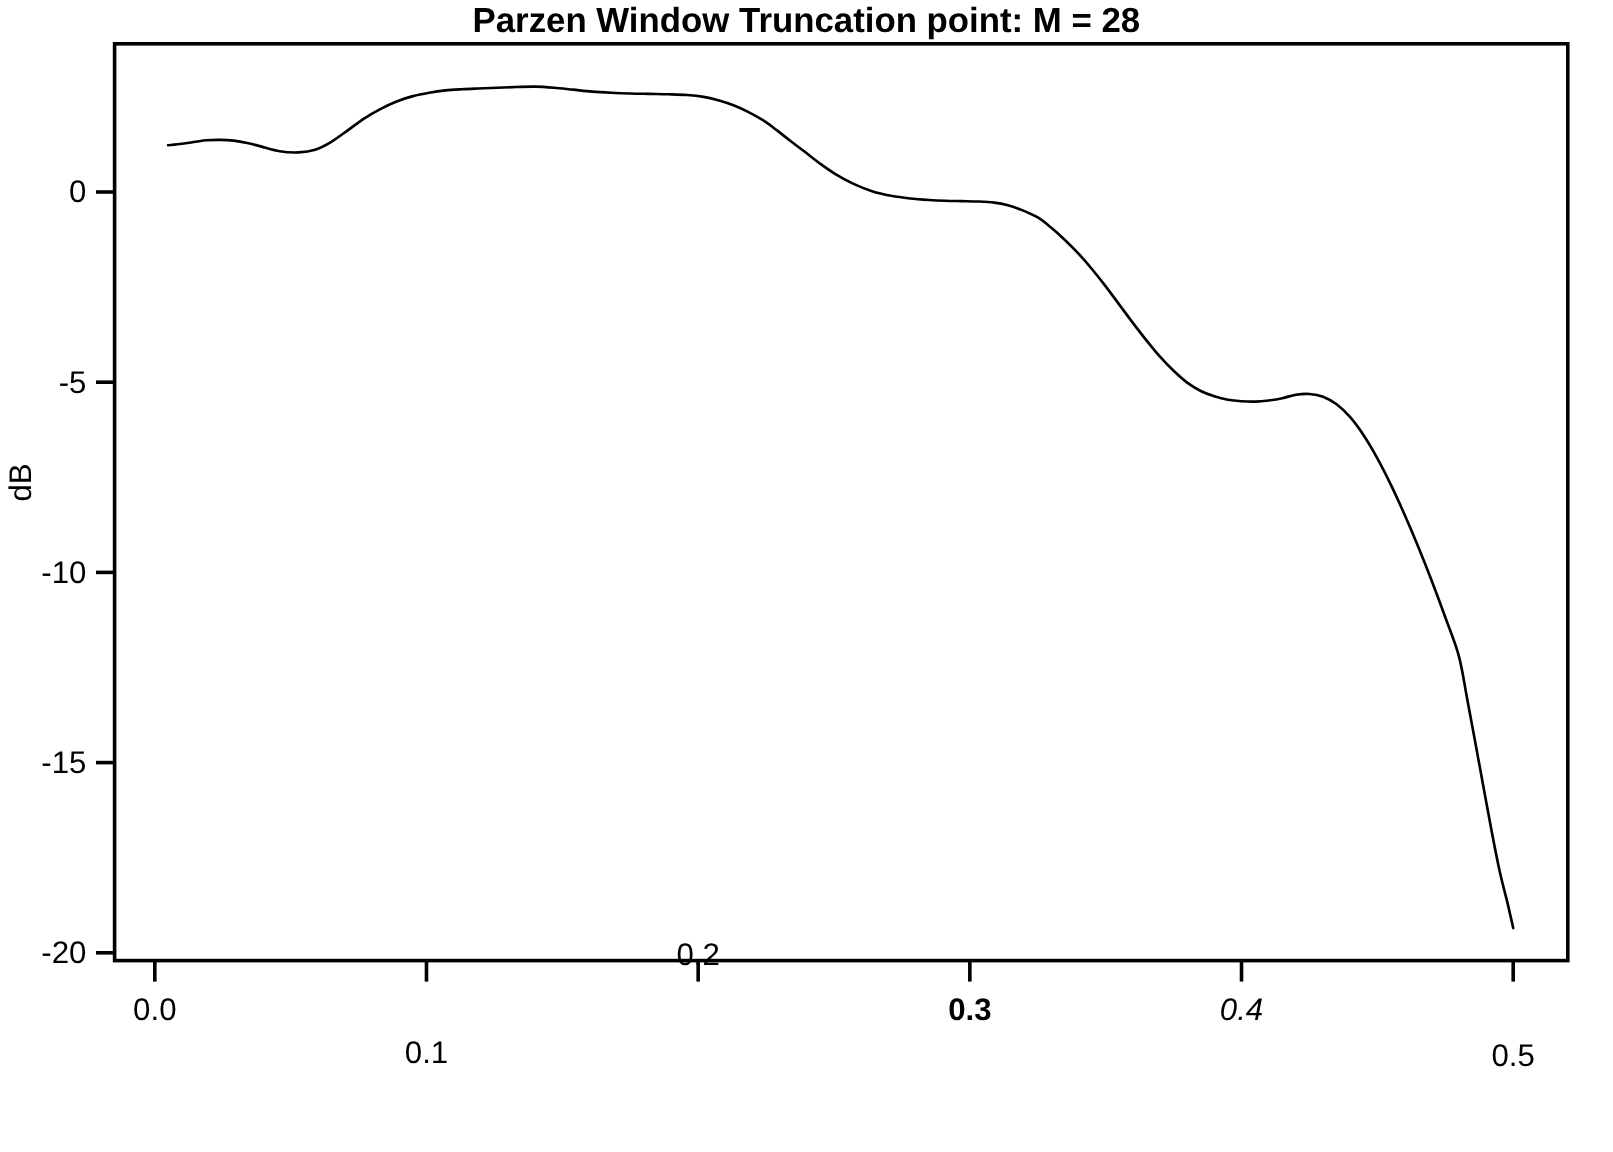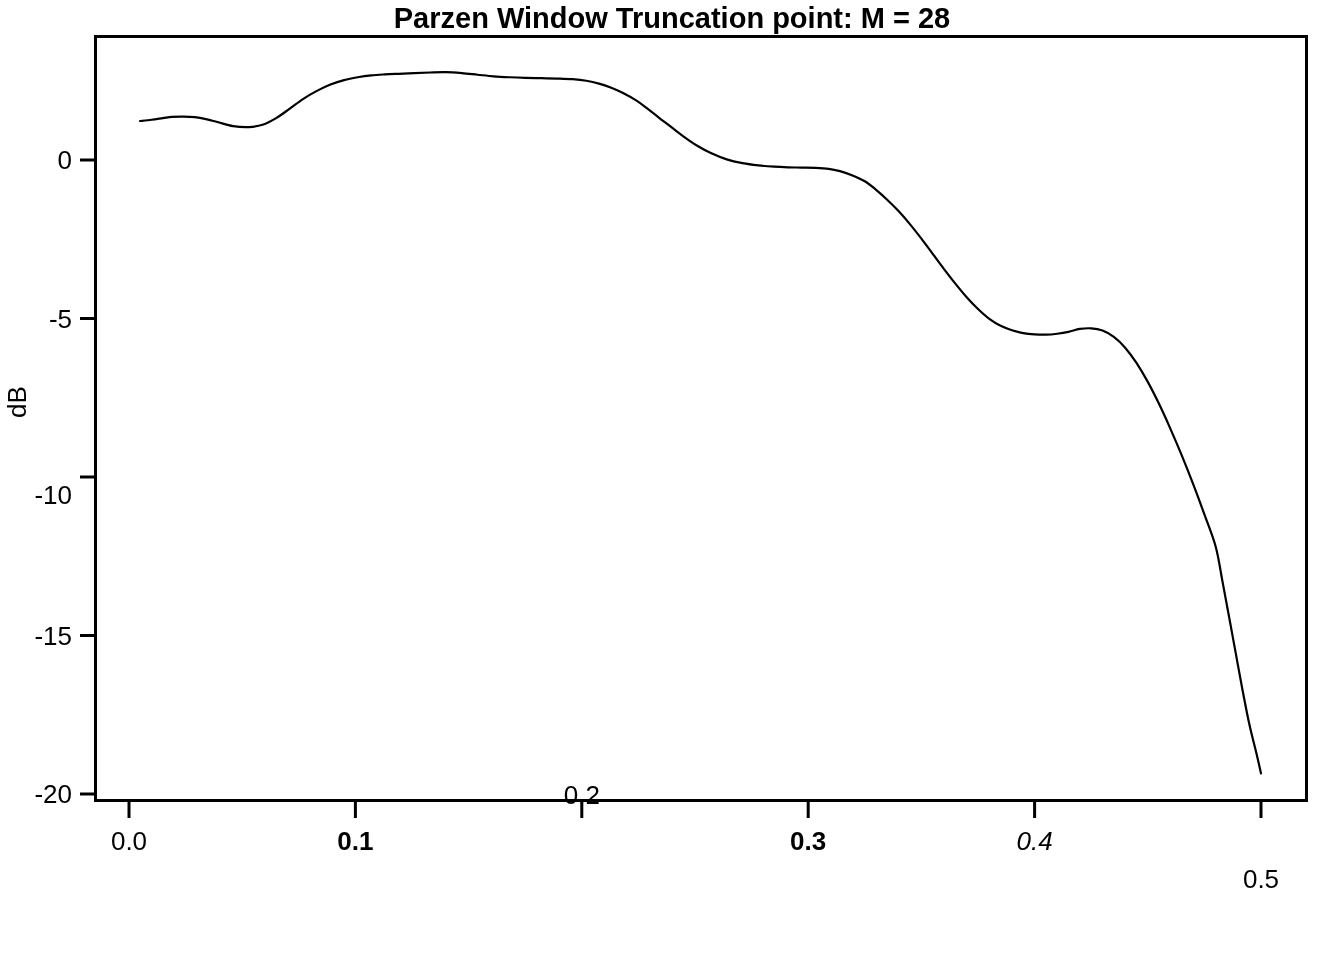--- a/index.html
+++ b/index.html
@@ -96,25 +96,25 @@
         <line y1="801" y2="818" x1="1034.6" x2="1034.6" stroke="#000000" stroke-width="3"></line>
         <line y1="801" y2="818" x1="1261" x2="1261" stroke="#000000" stroke-width="3"></line>
       </g>
 
     <path id="data-line" fill="none" stroke="#000000" stroke-width="2.2" stroke-linejoin="round" stroke-linecap="round" d="M 140.09 121.01 C 142.02 120.80, 147.83 120.22, 151.64 119.74 C 155.45 119.27, 159.56 118.63, 162.96 118.16 C 166.36 117.68, 168.62 117.15, 172.02 116.89 C 175.41 116.62, 179.56 116.52, 183.34 116.57 C 187.11 116.62, 190.88 116.78, 194.66 117.20 C 198.43 117.63, 202.20 118.31, 205.98 119.11 C 209.75 119.90, 212.77 120.80, 217.30 121.96 C 221.82 123.12, 227.86 125.24, 233.14 126.08 C 238.43 126.93, 244.09 127.24, 248.99 127.03 C 253.90 126.82, 258.05 126.29, 262.58 124.81 C 267.10 123.33, 271.63 120.85, 276.16 118.16 C 280.69 115.46, 285.22 111.87, 289.74 108.65 C 294.27 105.42, 298.80 101.78, 303.33 98.82 C 307.86 95.86, 312.38 93.27, 316.91 90.89 C 321.44 88.52, 325.97 86.35, 330.50 84.55 C 335.02 82.76, 339.55 81.33, 344.08 80.12 C 348.61 78.90, 353.14 78.06, 357.66 77.26 C 362.19 76.47, 366.72 75.84, 371.25 75.36 C 375.78 74.89, 380.30 74.67, 384.83 74.41 C 389.36 74.15, 393.51 73.99, 398.42 73.78 C 403.32 73.56, 408.98 73.35, 414.26 73.14 C 419.55 72.93, 424.83 72.67, 430.11 72.51 C 435.39 72.35, 440.68 72.09, 445.96 72.19 C 451.24 72.30, 456.53 72.72, 461.81 73.14 C 467.09 73.56, 472.37 74.20, 477.66 74.73 C 482.94 75.26, 488.22 75.89, 493.50 76.31 C 498.79 76.73, 504.07 77.00, 509.35 77.26 C 514.63 77.53, 519.92 77.74, 525.20 77.90 C 530.48 78.06, 535.77 78.11, 541.05 78.21 C 546.33 78.32, 551.61 78.37, 556.90 78.53 C 562.18 78.69, 567.84 78.80, 572.74 79.17 C 577.65 79.53, 581.80 79.96, 586.33 80.75 C 590.86 81.54, 595.76 82.76, 599.91 83.92 C 604.06 85.08, 607.46 86.24, 611.23 87.72 C 615.01 89.20, 618.40 90.68, 622.55 92.80 C 626.70 94.91, 631.99 97.76, 636.14 100.40 C 640.29 103.05, 643.68 105.79, 647.46 108.65 C 651.23 111.50, 655.00 114.62, 658.78 117.52 C 662.55 120.43, 665.95 122.91, 670.10 126.08 C 674.25 129.25, 679.15 133.27, 683.68 136.54 C 688.21 139.82, 692.74 142.99, 697.26 145.74 C 701.79 148.48, 705.94 150.75, 710.85 153.03 C 715.75 155.30, 721.41 157.68, 726.70 159.37 C 731.98 161.06, 737.26 162.17, 742.54 163.17 C 747.83 164.17, 753.11 164.81, 758.39 165.39 C 763.67 165.97, 769.33 166.34, 774.24 166.66 C 779.15 166.97, 783.30 167.13, 787.82 167.29 C 792.35 167.45, 796.88 167.50, 801.41 167.61 C 805.94 167.71, 810.46 167.71, 814.99 167.93 C 819.52 168.14, 824.43 168.35, 828.58 168.88 C 832.73 169.40, 836.12 170.09, 839.90 171.09 C 843.67 172.10, 847.07 173.21, 851.22 174.90 C 855.37 176.59, 860.65 178.76, 864.80 181.24 C 868.95 183.72, 872.35 186.68, 876.12 189.80 C 879.89 192.92, 883.67 196.35, 887.44 199.94 C 891.21 203.53, 894.99 207.29, 898.76 211.35 C 902.53 215.42, 906.31 219.81, 910.08 224.35 C 913.85 228.89, 917.63 233.70, 921.40 238.62 C 925.17 243.53, 928.95 248.76, 932.72 253.83 C 936.49 258.90, 940.27 264.08, 944.04 269.05 C 947.81 274.01, 951.59 278.93, 955.36 283.63 C 959.13 288.33, 962.91 293.03, 966.68 297.26 C 970.45 301.49, 974.23 305.40, 978.00 308.99 C 981.77 312.58, 985.55 316.02, 989.32 318.82 C 993.09 321.62, 996.87 323.89, 1000.64 325.79 C 1004.41 327.69, 1008.19 329.01, 1011.96 330.23 C 1015.73 331.44, 1019.51 332.40, 1023.28 333.08 C 1027.05 333.77, 1030.83 334.09, 1034.60 334.35 C 1038.37 334.61, 1042.15 334.77, 1045.92 334.67 C 1049.69 334.56, 1053.47 334.19, 1057.24 333.72 C 1061.01 333.24, 1064.79 332.61, 1068.56 331.81 C 1072.33 331.02, 1076.11 329.54, 1079.88 328.96 C 1083.65 328.38, 1087.43 328.06, 1091.20 328.33 C 1094.97 328.59, 1098.75 329.12, 1102.52 330.55 C 1106.29 331.97, 1110.07 334.03, 1113.84 336.89 C 1117.61 339.74, 1121.39 343.33, 1125.16 347.66 C 1128.93 352.00, 1132.71 357.17, 1136.48 362.88 C 1140.25 368.59, 1144.03 375.03, 1147.80 381.90 C 1151.57 388.77, 1155.35 396.27, 1159.12 404.09 C 1162.89 411.91, 1166.67 420.26, 1170.44 428.82 C 1174.21 437.38, 1177.99 446.25, 1181.76 455.44 C 1185.53 464.64, 1189.31 474.15, 1193.08 483.97 C 1196.85 493.80, 1200.63 503.94, 1204.40 514.41 C 1208.17 524.87, 1212.70 535.54, 1215.72 546.74 C 1218.74 557.94, 1220.25 569.72, 1222.51 581.61 C 1224.78 593.50, 1227.04 605.81, 1229.30 618.06 C 1231.57 630.32, 1233.83 642.84, 1236.10 655.15 C 1238.36 667.46, 1240.62 680.14, 1242.89 691.93 C 1245.15 703.71, 1247.42 715.60, 1249.68 725.85 C 1251.94 736.09, 1254.59 745.50, 1256.47 753.42 C 1258.36 761.35, 1260.25 770.07, 1261.00 773.40"></path>
   </svg>
 
   <div id="tick-labels">
       <div class="tick-label ytick-label" style="top: 160px; left: 0px; width: 72px;">0</div>
       <div class="tick-label ytick-label" style="top: 318.5px; left: 0px; width: 72px;">-5</div>
-      <div class="tick-label ytick-label" style="top: 495px; left: 0px; width: 72px;">-10</div>
+      <div class="tick-label ytick-label" style="top: 477px; left: 0px; width: 72px;">-10</div>
       <div class="tick-label ytick-label" style="top: 635.5px; left: 0px; width: 72px;">-15</div>
       <div class="tick-label ytick-label" style="top: 794px; left: 0px; width: 72px;">-20</div>
       <div class="tick-label xtick-label" style="left: 129px; top: 826px;">0.0</div>
-      <div class="tick-label xtick-label" style="left: 355.4px; top: 826px; font-weight: bold;">0.1</div>
+      <div class="tick-label xtick-label" style="left: 355.4px; top: 862px;">0.1</div>
       <div class="tick-label xtick-label" style="left: 581.8px; top: 780px;">0.2</div>
       <div class="tick-label xtick-label" style="left: 808.2px; top: 826px; font-weight: bold;">0.3</div>
       <div class="tick-label xtick-label" style="left: 1034.6px; top: 826px; font-style: italic;">0.4</div>
       <div class="tick-label xtick-label" style="left: 1261px; top: 864px;">0.5</div>
     </div>
 
   <div id="y-axis-label">dB</div>
 
 
 </div>

